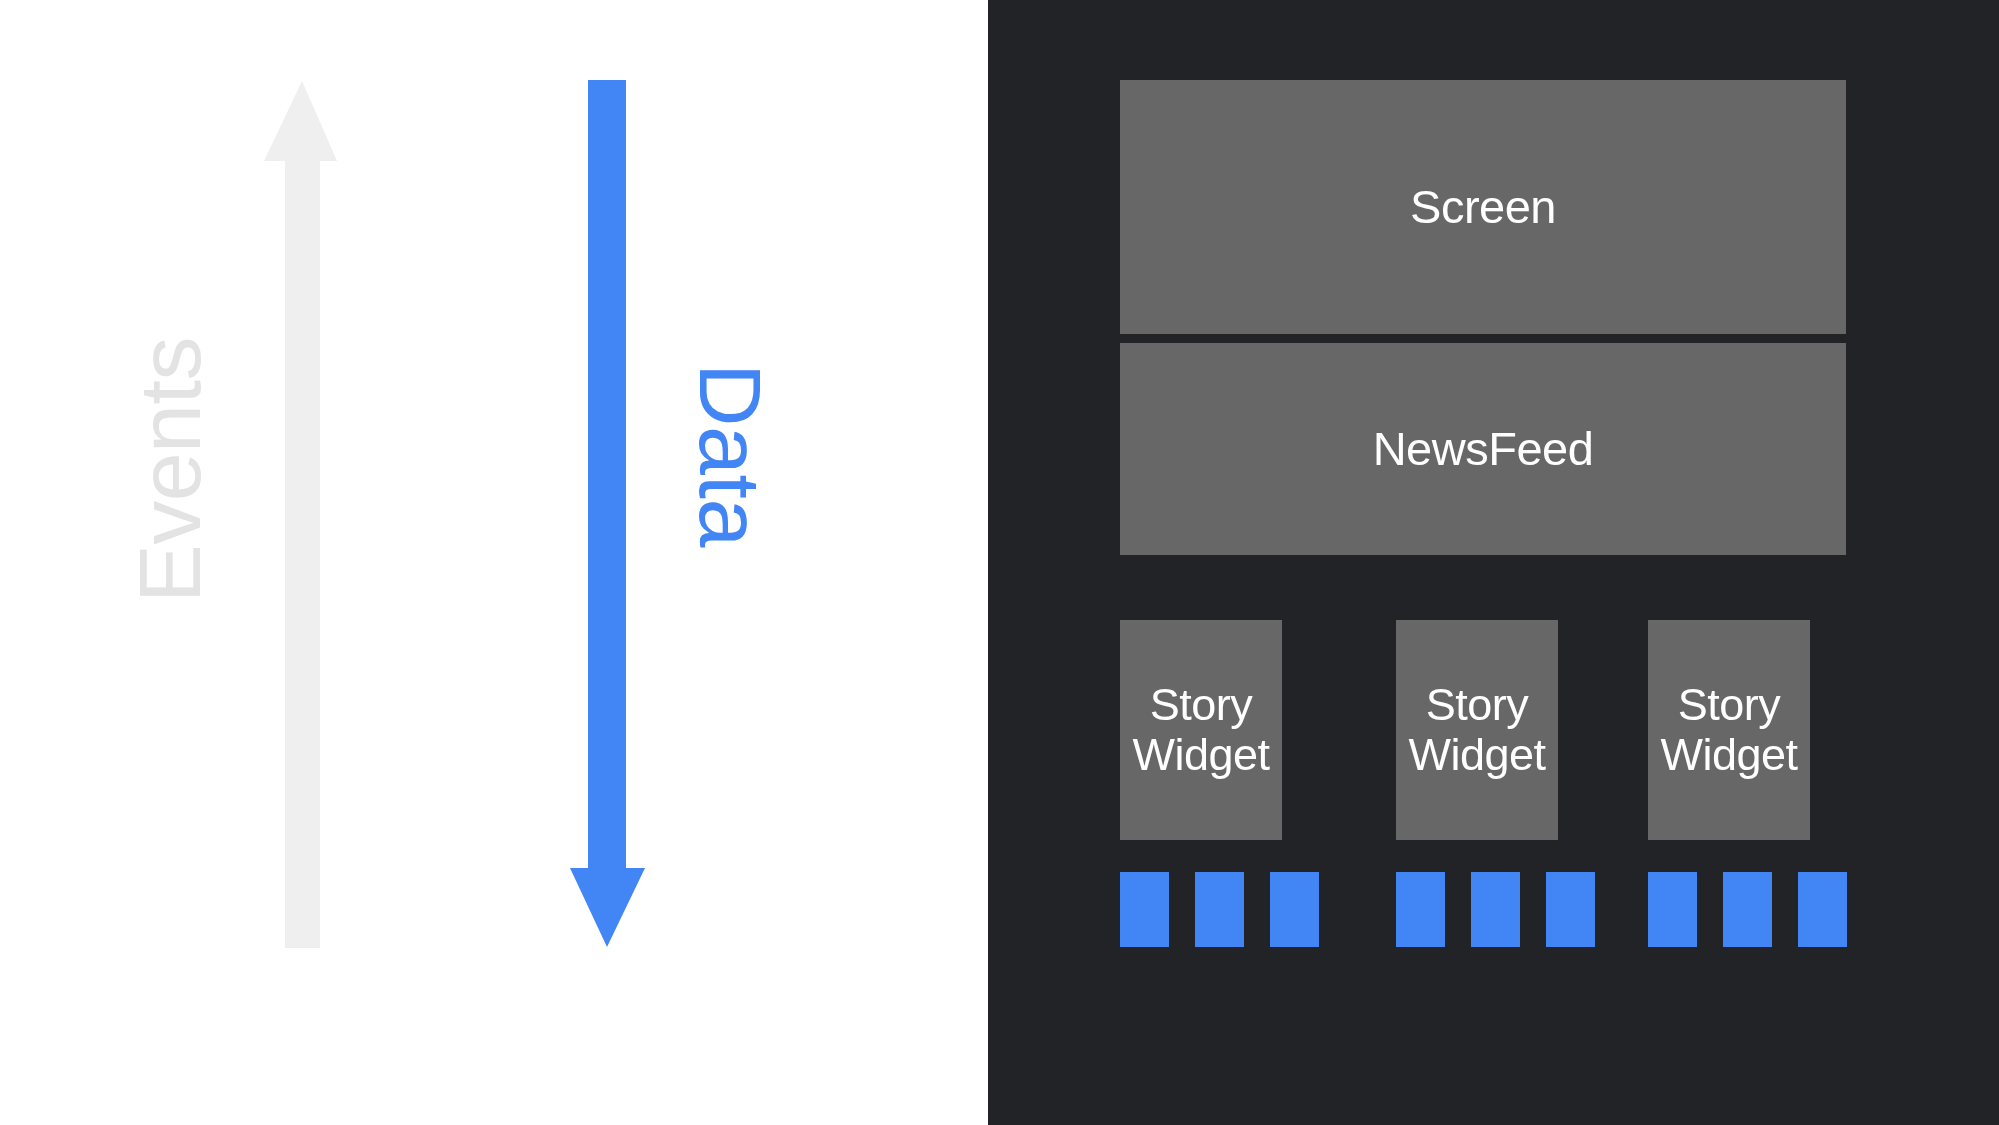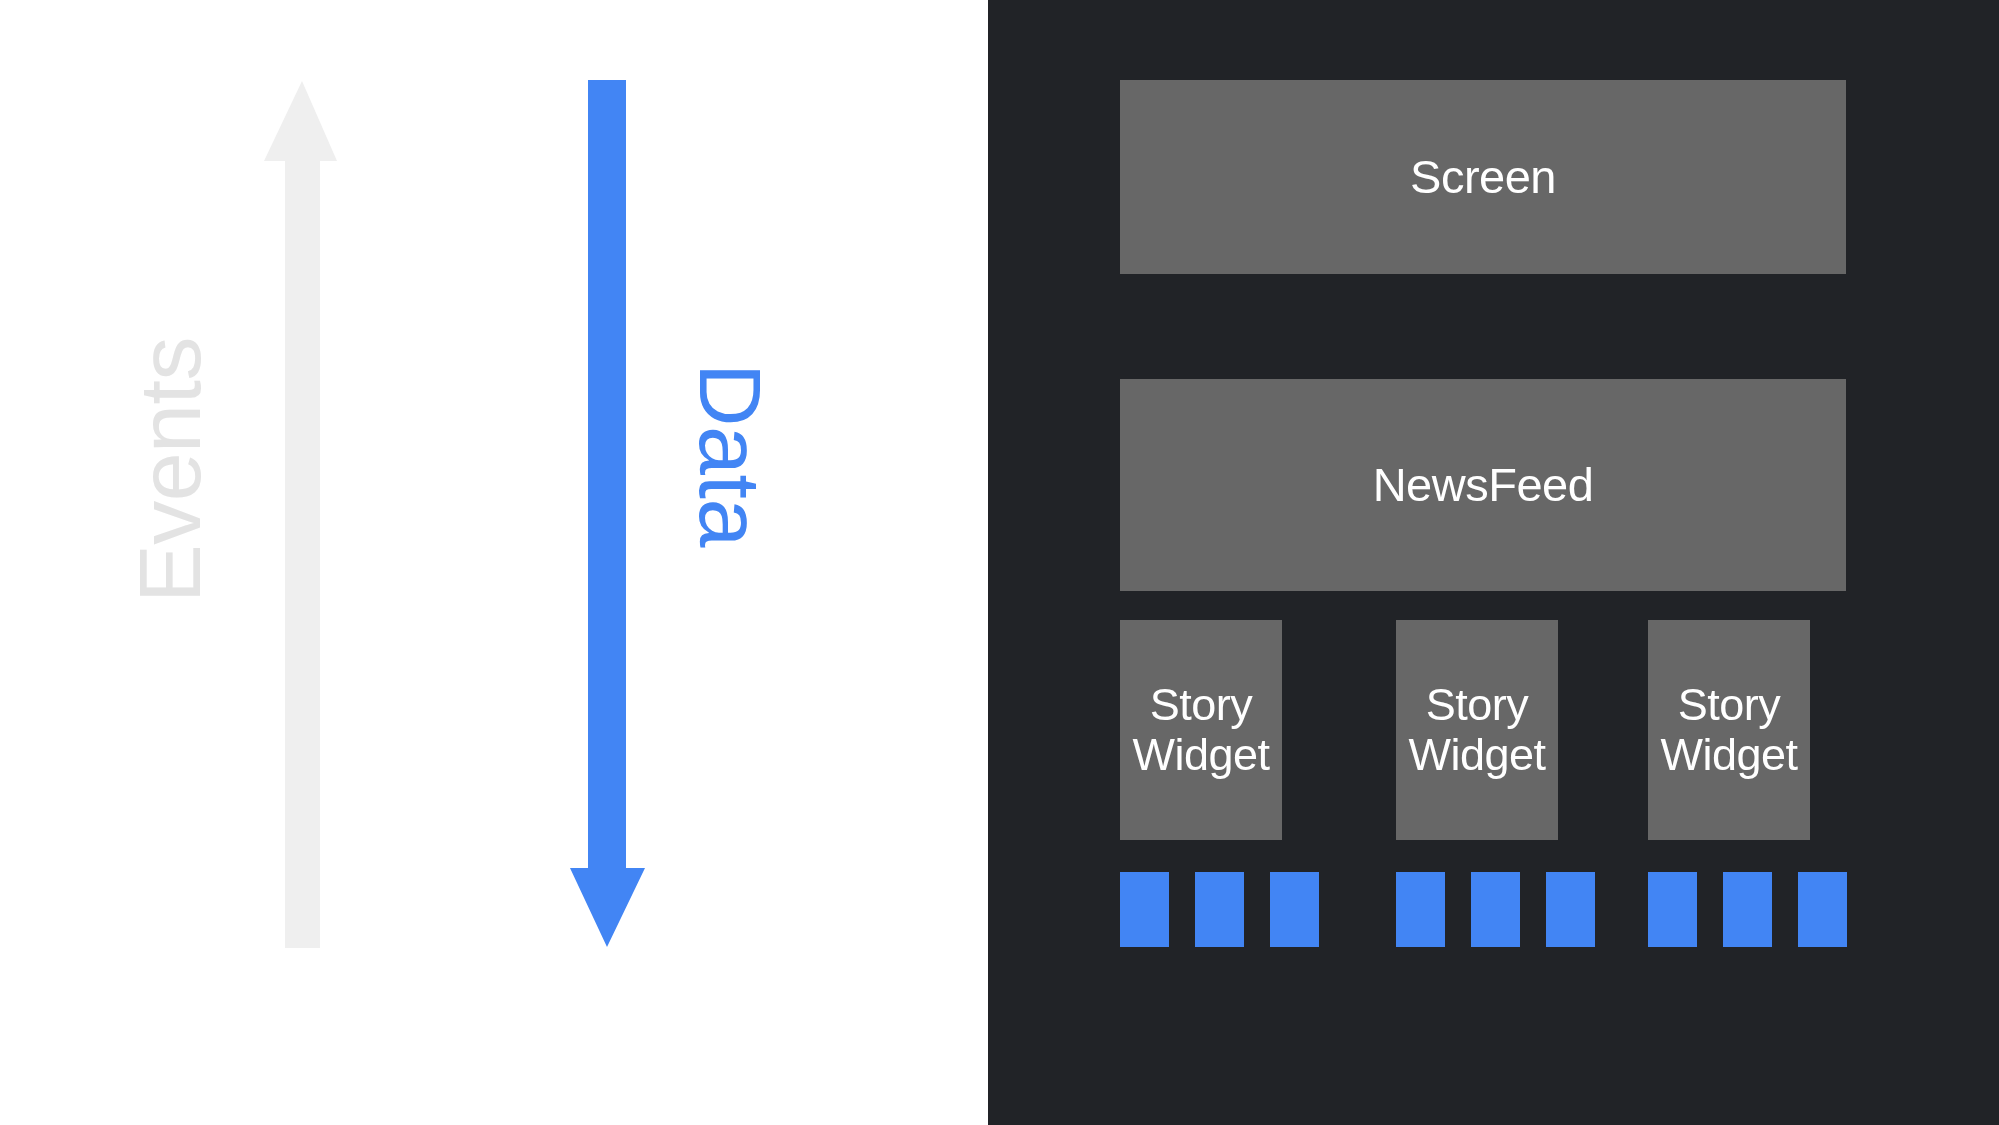--- a/index.html
+++ b/index.html
@@ -85,29 +85,28 @@
     color: #ffffff;
     font-size: 47px;
     line-height: 1.12;
     letter-spacing: -0.5px;
   }
 
   #box-screen {
     left: 132px;
     top: 80px;
     width: 726px;
-    height: 194px;
+    height: 254px;
   }
 
   #box-newsfeed {
     left: 132px;
     top: 343px;
     width: 726px;
     height: 212px;
-    margin-top: 36px;
   }
 
   .story-widget {
     top: 620px;
     width: 162px;
     height: 220px;
     font-size: 45px;
   }
 
   #story-widget-0 { left: 132px; }

